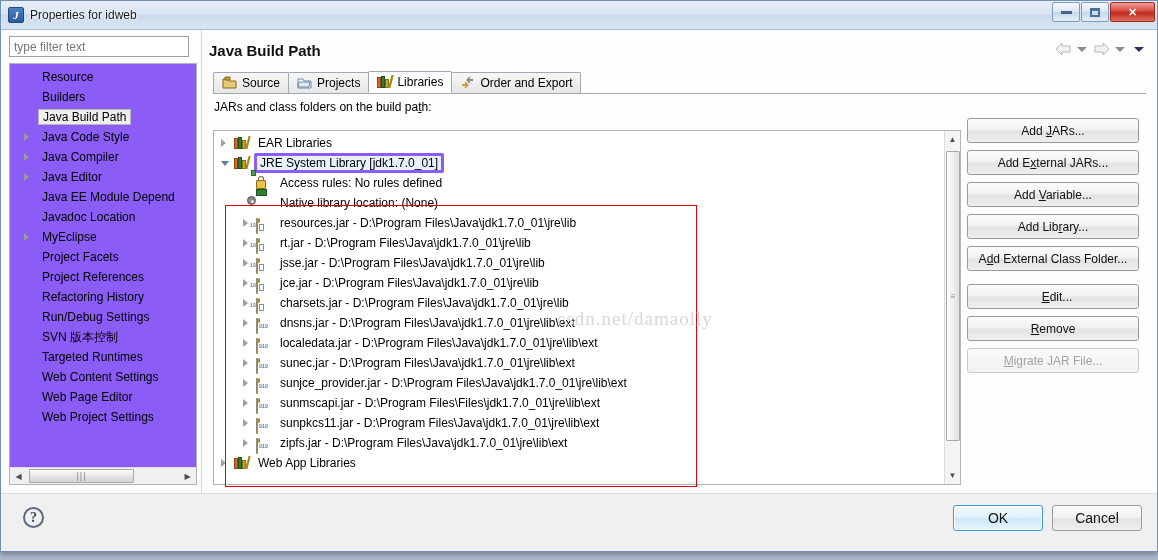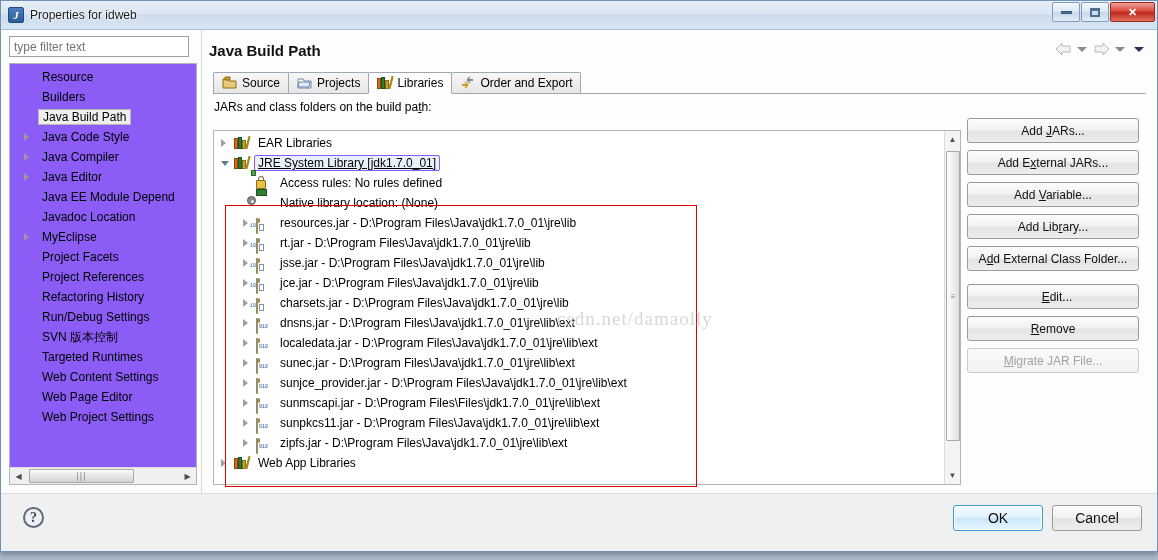--- a/index.html
+++ b/index.html
@@ -152,21 +152,21 @@
     border-left: 5px solid transparent;
     border-right: 5px solid transparent;
     border-top: 5px solid #8b8b96;
     margin: 0 3px;
   }
   .nav-caret.dark { border-top-color: #2e2e5e; }
 
   
   #tabs {
     position: absolute; left: 11px; top: 42px; right: 11px; height: 22px;
-    display: flex; 
+    display: flex; align-items: flex-end;
     border-bottom: 1px solid #9fa8b3;
   }
   .tab {
     height: 21px; display: flex; align-items: center; gap: 5px;
     padding: 0 8px; font-size: 12px; color: #000;
     border: 1px solid #9fa8b3; border-bottom: none;
     background: linear-gradient(180deg,#f7f7f7,#e6e6e6);
     margin-right: -1px;
     border-radius: 2px 2px 0 0;
     cursor: default;
@@ -213,22 +213,22 @@
     border-top: 5px solid #5a7d9c;
     top: 8px;
   }
   .jrow .jicon {
     position: absolute; top: 3px; width: 16px; height: 15px;
   }
   .jrow.lvl0 .jicon { left: 20px; }
   .jrow.lvl1 .jicon { left: 42px; }
   .jrow .jtext { margin-left: 22px; }
   .jrow.selnode .jtext {
-    background: #e8f1fb; border: 1px solid #8b5cf6;
-    padding: 0 3px; margin-left: 18px; border-radius: 2px; text-decoration: underline;
+    background: #e8f1fb; border: 3px solid #8b5cf6;
+    padding: 0 3px; margin-left: 18px; border-radius: 2px;
   }
 
   
   .icon-lib { position:relative; }
   .icon-lib .b { position:absolute; bottom:1px; width:4px; }
   .icon-lib .b1 { left:0; height:11px; background:#d96a1d; border:1px solid #8f4410; }
   .icon-lib .b2 { left:4px; height:12px; background:#2f7d32; border:1px solid #1d5220; }
   .icon-lib .b3 { left:8px; height:9px; background:#c8a02e; border:1px solid #8a6b14; }
   .icon-lib .pen {
     position:absolute; right:-1px; top:0px; width:2px; height:13px;

